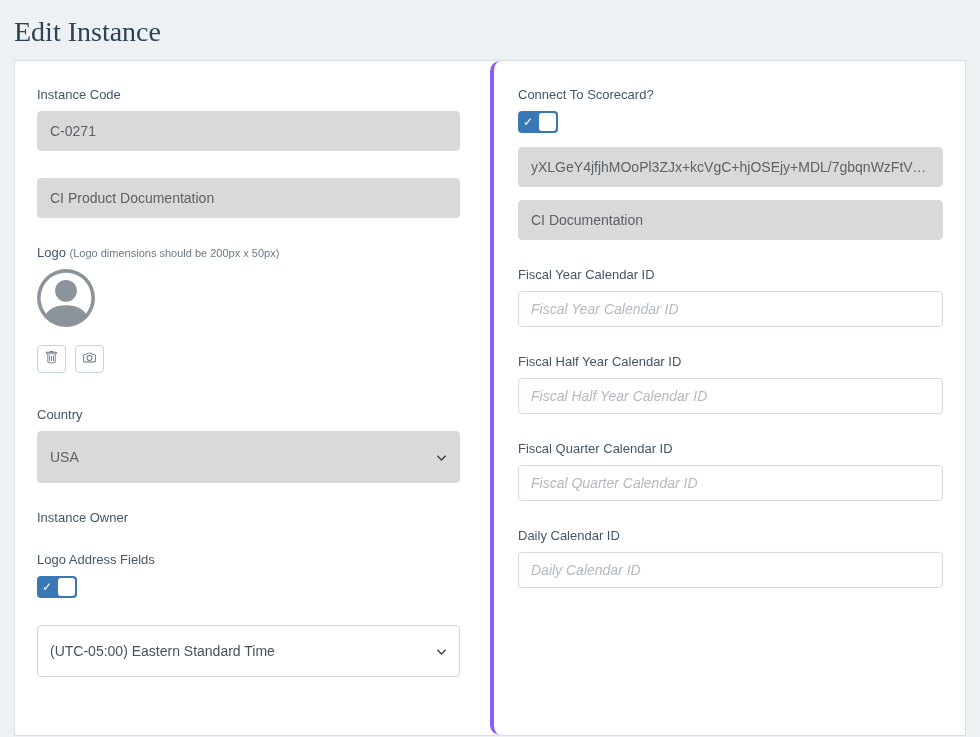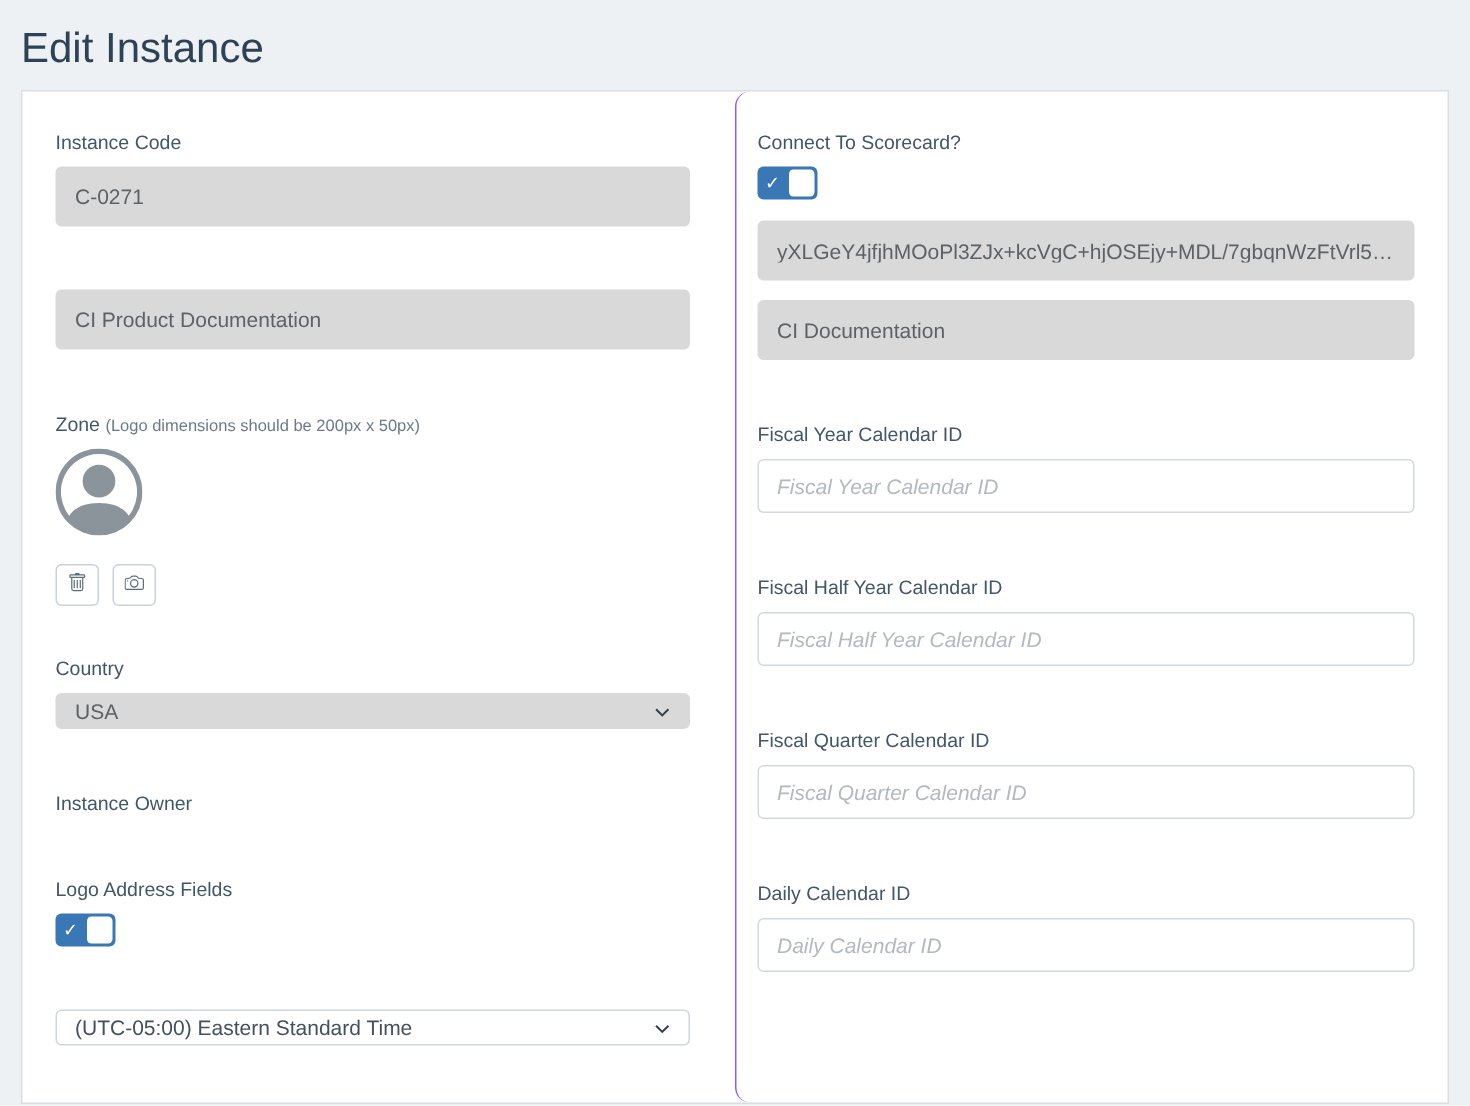--- a/index.html
+++ b/index.html
@@ -5,34 +5,34 @@
   * { box-sizing: border-box; }
   html, body { margin: 0; padding: 0; }
   body {
     width: 980px; height: 737px;
     background: #eef1f4;
     font-family: "Liberation Sans", sans-serif;
     overflow: hidden;
   }
   .page-header { padding: 16px 14px 12px 14px; }
   .page-title {
-    font-size: 28px; font-weight: 500; color: #2e4256; margin: 0;
+    font-size: 28px; font-weight: 500; color: #2e4256; margin: 0; font-family: Liberation Serif, serif;
   }
   .card {
     background: #ffffff;
     border: 1px solid #d9dee3;
     margin: 0 14px;
     display: flex;
     height: 676px;
     overflow: hidden;
   }
   .col { width: 50%; padding: 26px 30px 20px 22px; }
-  .col.right { border-left: 1px solid #8b5cf6; padding: 26px 22px 20px 14px; border-radius: 10px; }
-
-  .form-group { margin-bottom: 42px; }
+  .col.right { border-left: 4px solid #8b5cf6; padding: 26px 22px 20px 24px; border-radius: 10px; }
+
+  .form-group { margin-bottom: 27px; }
   .form-group.tight { margin-bottom: 14px; }
   .field-label {
     display: block; font-size: 13px; color: #42566a; margin-bottom: 9px;
   }
   .label-note { font-size: 11px; color: #6b7a88; font-weight: 400; }
 
   .input-disabled {
     width: 100%; height: 40px;
     background: #d9d9d9; border: 1px solid #d9d9d9; border-radius: 4px;
     color: #5d6266; font-size: 14px; padding: 0 12px;
@@ -41,21 +41,21 @@
   }
   .text-input {
     width: 100%; height: 36px;
     background: #fff; border: 1px solid #d2d9df; border-radius: 4px;
     color: #3c4a57; font-size: 14px; padding: 0 12px;
     font-family: "Liberation Sans", sans-serif;
   }
   .text-input::placeholder { color: #b2b9c0; font-style: italic; opacity: 1; }
 
   .select {
-    width: 100%; height: 24px;
+    width: 100%; height: 52px;
     background: #d9d9d9; border: 1px solid #d9d9d9; border-radius: 4px;
     color: #5d6266; font-size: 14px; padding: 0 12px;
     display: flex; align-items: center; justify-content: space-between;
     cursor: default;
   }
   .select.white { background: #fff; border: 1px solid #cfd6dc; color: #44515d; }
   .select .chev { display: flex; align-items: center; }
 
   .toggle {
     position: relative; width: 40px; height: 22px;
@@ -96,21 +96,21 @@
       <span class="field-label">Instance Code</span>
       <input class="input-disabled" disabled="" value="C-0271" style="">
     </div>
 
     <div class="form-group">
       <input class="input-disabled" disabled="" value="CI Product Documentation" style="">
     </div>
 
     <div class="logo-group">
       <span class="field-label">
-        <span>Zone</span>
+        <span>Logo</span>
         <span class="label-note">(Logo dimensions should be 200px x 50px)</span>
       </span>
       <div class="logo-avatar">
         <span>
           <svg width="58" height="58" viewBox="0 0 16 16" fill="#8b939b" xmlns="http://www.w3.org/2000/svg">
             <path d="M11 6a3 3 0 1 1-6 0 3 3 0 0 1 6 0z"></path>
             <path fill-rule="evenodd" d="M0 8a8 8 0 1 1 16 0A8 8 0 0 1 0 8zm8-7a7 7 0 0 0-5.468 11.37C3.242 11.226 4.805 10 8 10s4.757 1.225 5.468 2.37A7 7 0 0 0 8 1z"></path>
           </svg>
         </span>
       </div>

